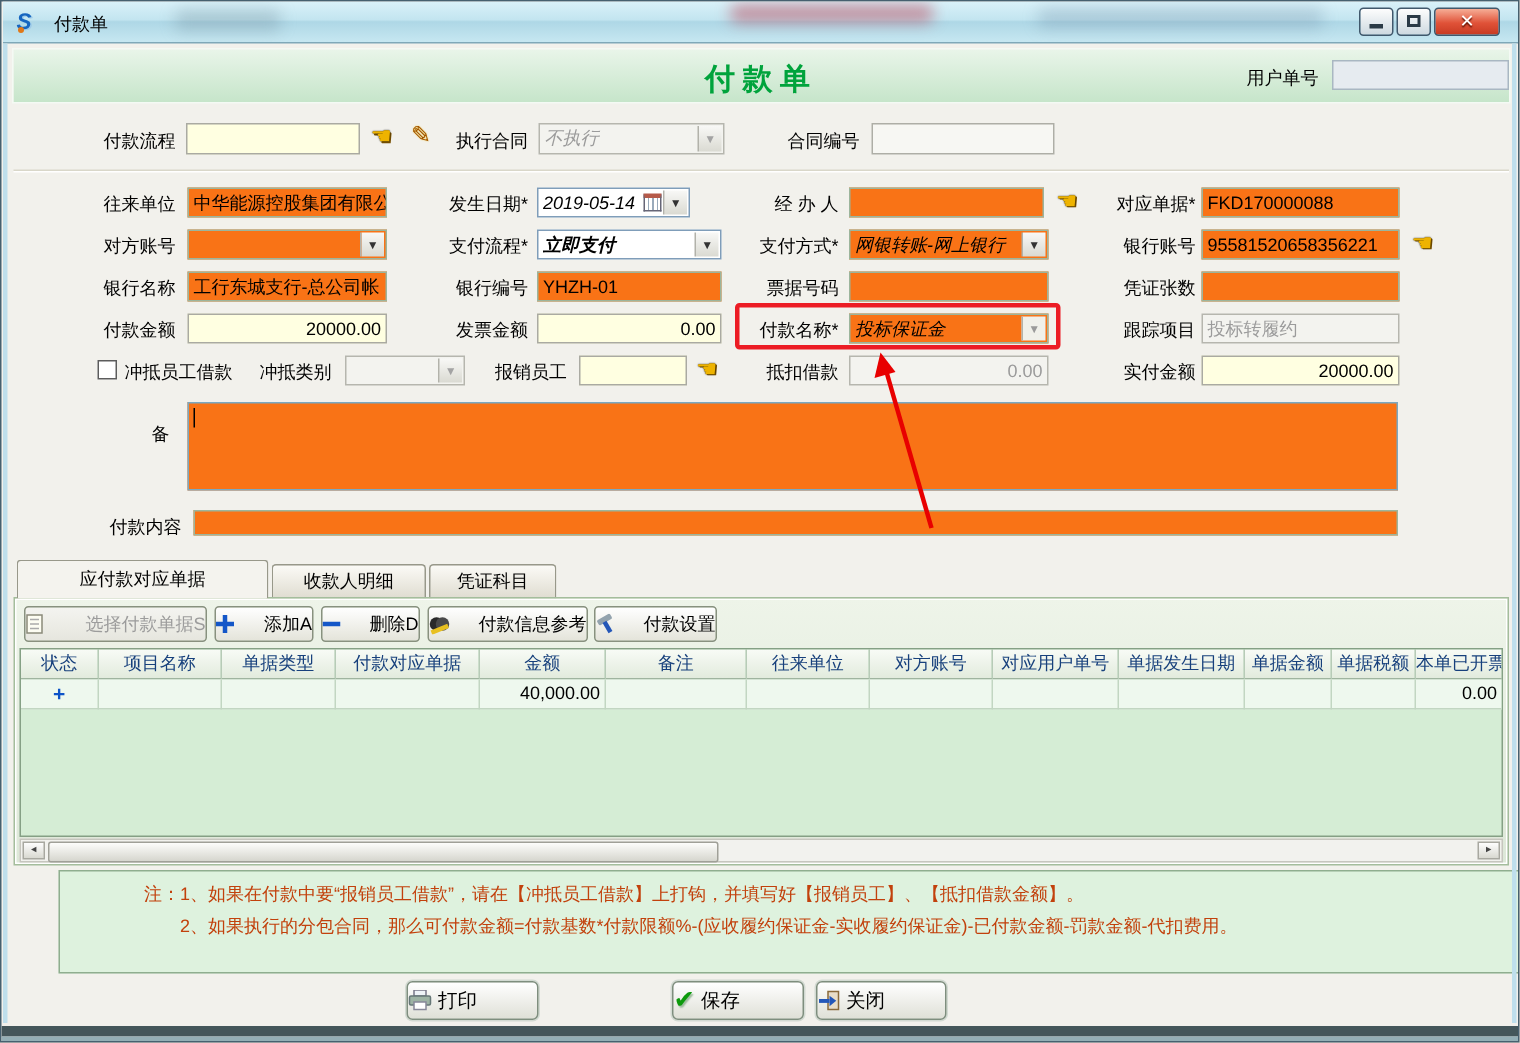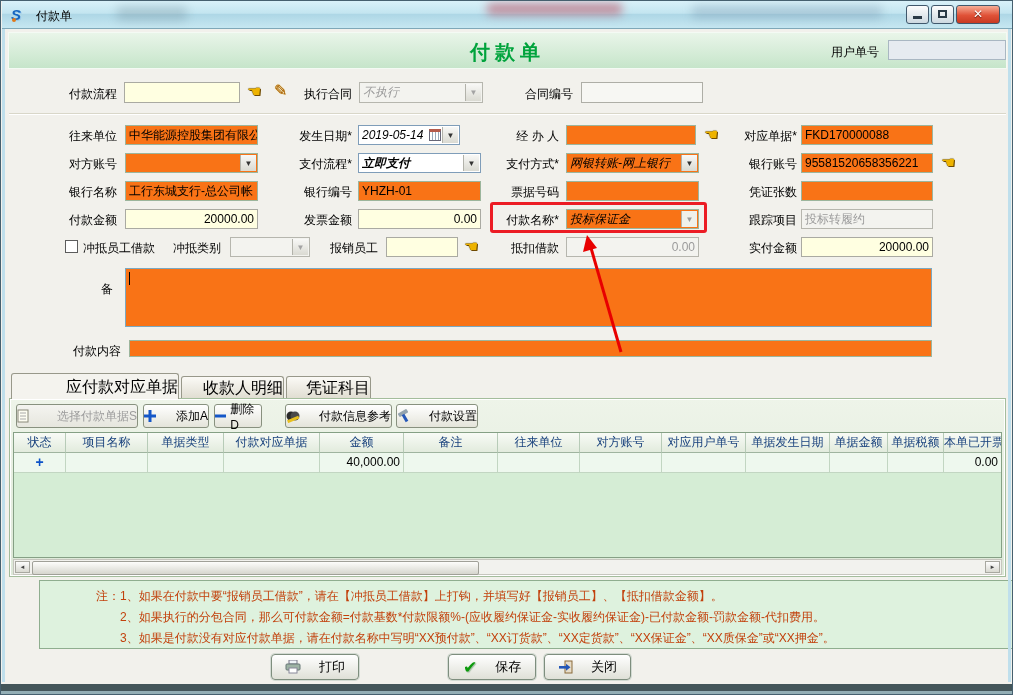--- a/index.html
+++ b/index.html
@@ -48,21 +48,21 @@
   .cb{position:absolute;width:13px;height:13px;background:#fff;border:1px solid #5c5c5c;box-sizing:border-box;cursor:pointer;}
   .sep{position:absolute;left:8px;top:112px;width:997px;height:0;border-top:1px solid #d9d7c9;border-bottom:1px solid #fff;}
   .caret{position:absolute;left:128px;top:271px;width:1px;height:13px;background:#000;}
   
   .redbox{position:absolute;left:489px;top:201px;width:217px;height:31px;border:3px solid #ec1c24;border-radius:3px;
     box-sizing:border-box;z-index:40;pointer-events:none;}
   .anno{position:absolute;left:622px;top:351px;z-index:42;font-size:21px;font-weight:bold;color:#e80000;white-space:pre;
     text-shadow:-1px -1px 0 #fff,1px -1px 0 #fff,-1px 1px 0 #fff,1px 1px 0 #fff,2px 3px 3px rgba(0,0,0,.35);}
   .arrowsvg{position:absolute;left:0;top:0;width:1013px;height:695px;z-index:41;pointer-events:none;}
   
-  .tab{position:absolute;top:375px;height:23px;box-sizing:border-box;text-align:right;line-height:21px;font-size:16px;
+  .tab{position:absolute;top:375px;height:23px;box-sizing:border-box;text-align:center;line-height:21px;font-size:12px;
     background:linear-gradient(#fbfaf6,#dfdcd0);border:1px solid #98988a;border-bottom:none;border-radius:3px 3px 0 0;cursor:pointer;}
   .tab.active{top:372px;height:26px;background:#f4f3ee;z-index:6;line-height:25px;}
   .gbox{position:absolute;left:8px;top:397px;width:997px;height:179px;box-sizing:border-box;
     background:linear-gradient(#eef4e9,#dde8d8);border:1px solid #a4bd9c;box-shadow:inset 0 0 0 1px #fff;}
   .tbtn{position:absolute;top:403px;height:24px;box-sizing:border-box;display:flex;align-items:center;justify-content:space-between;
     gap:4px;font-size:12px;background:linear-gradient(#ffffff,#e4e4da);border:1px solid #88917f;border-radius:3px;cursor:pointer;}
   .tbtn.disabled{color:#9c9c9c;background:linear-gradient(#f4f4f0,#e6e6de);}
   
   .tablewrap{position:absolute;left:12px;top:431px;width:989px;height:126px;box-sizing:border-box;
     border:1px solid #85a085;background:#d5edd5;overflow:hidden;}
@@ -79,21 +79,21 @@
   .sbtn{position:absolute;top:1px;width:15px;height:12px;box-sizing:border-box;background:linear-gradient(#fdfdfd,#d9d9d1);
     border:1px solid #a8a8a0;font-size:6px;line-height:10px;text-align:center;color:#444;cursor:pointer;}
   .thumb{position:absolute;left:18px;top:1px;width:445px;height:12px;background:linear-gradient(#fdfdfb,#d6d6ce);
     border:1px solid #a0a098;border-radius:2px;cursor:grab;}
   
   .notes{position:absolute;left:8px;top:579px;width:997px;height:69px;box-sizing:border-box;background:#def2de;
     border:1px solid #8fae8f;color:#c2410c;font-size:12px;margin-left:30px;}
   .notes span{position:absolute;white-space:pre;}
   
   .fbtn{position:absolute;top:653px;height:26px;width:88px;box-sizing:border-box;display:flex;align-items:center;
-    justify-content:center;gap:18px;font-size:13px;background:linear-gradient(#ffffff,#dfe0d7);
+    gap:4px;font-size:13px;background:linear-gradient(#ffffff,#dfe0d7);
     border:1px solid #7e8e7e;border-radius:4px;box-shadow:0 0 0 1px #d2dad2;cursor:pointer;}
   .darkstrip{position:absolute;left:0;top:683px;width:1013px;height:7px;background:#44565a;}
   .bstrip{position:absolute;left:0;top:690px;width:1013px;height:5px;background:#93aeb5;}
   .chk{color:#0c9a0c;font-weight:bold;font-size:17px;text-shadow:1px 1px 1px #9dbb9d;}
 </style>
 </head>
 <body>
 
 <div class="window">
 
@@ -230,21 +230,21 @@
       </svg>
     <span>选择付款单据S</span>
   </div>
   <div class="tbtn" style="left:142px;width:66px;">
     <svg width="12" height="12">
         <rect x="4.5" y="0" width="3" height="12" fill="#1457c8"></rect>
         <rect x="0" y="4.5" width="12" height="3" fill="#1457c8"></rect>
       </svg>
     <span>添加A</span>
   </div>
-  <div class="tbtn" style="left:213px;width:48px;">
+  <div class="tbtn" style="left:213px;width:66px;">
     <svg width="12" height="12">
         <rect x="0" y="4.5" width="12" height="3" fill="#1457c8"></rect>
       </svg>
     <span>删除D</span>
   </div>
   <div class="tbtn" style="left:284px;width:107px;">
     <svg width="14" height="14">
         <circle cx="5" cy="7" r="4.5" fill="#2a2a2a"></circle>
         <circle cx="9" cy="7" r="4.5" fill="#4a4a4a"></circle>
         <rect x="1" y="9" width="12" height="3" fill="#e8c020" transform="rotate(-22 7 10)"></rect>
@@ -294,21 +294,20 @@
 
   <div class="hsb">
     <div class="sbtn" style="left:1px;">◄</div>
     <div class="thumb"></div>
     <div class="sbtn" style="right:1px;">►</div>
   </div>
 
   <div class="notes">
     <span style="left:56px;top:7px;">注：1、如果在付款中要“报销员工借款”，请在【冲抵员工借款】上打钩，并填写好【报销员工】、【抵扣借款金额】。</span>
     <span style="left:80px;top:28px;">2、如果执行的分包合同，那么可付款金额=付款基数*付款限额%-(应收履约保证金-实收履约保证金)-已付款金额-罚款金额-代扣费用。</span>
-    <span style="left:80px;top:49px;">3、如果是付款没有对应付款单据，请在付款名称中写明“XX预付款”、“XX订货款”、“XX定货款”、“XX保证金”、“XX质保金”或“XX押金”。</span>
   </div>
 
   <div class="fbtn" style="left:270px;">
     <svg width="16" height="14">
         <rect x="4" y="0" width="8" height="4" fill="#eef3f7" stroke="#778"></rect>
         <rect x="1" y="4" width="14" height="6" rx="1" fill="#9db3a4" stroke="#677"></rect>
         <rect x="4" y="8" width="8" height="5" fill="#fff" stroke="#889"></rect>
       </svg>
     <span>打印</span>
   </div>

